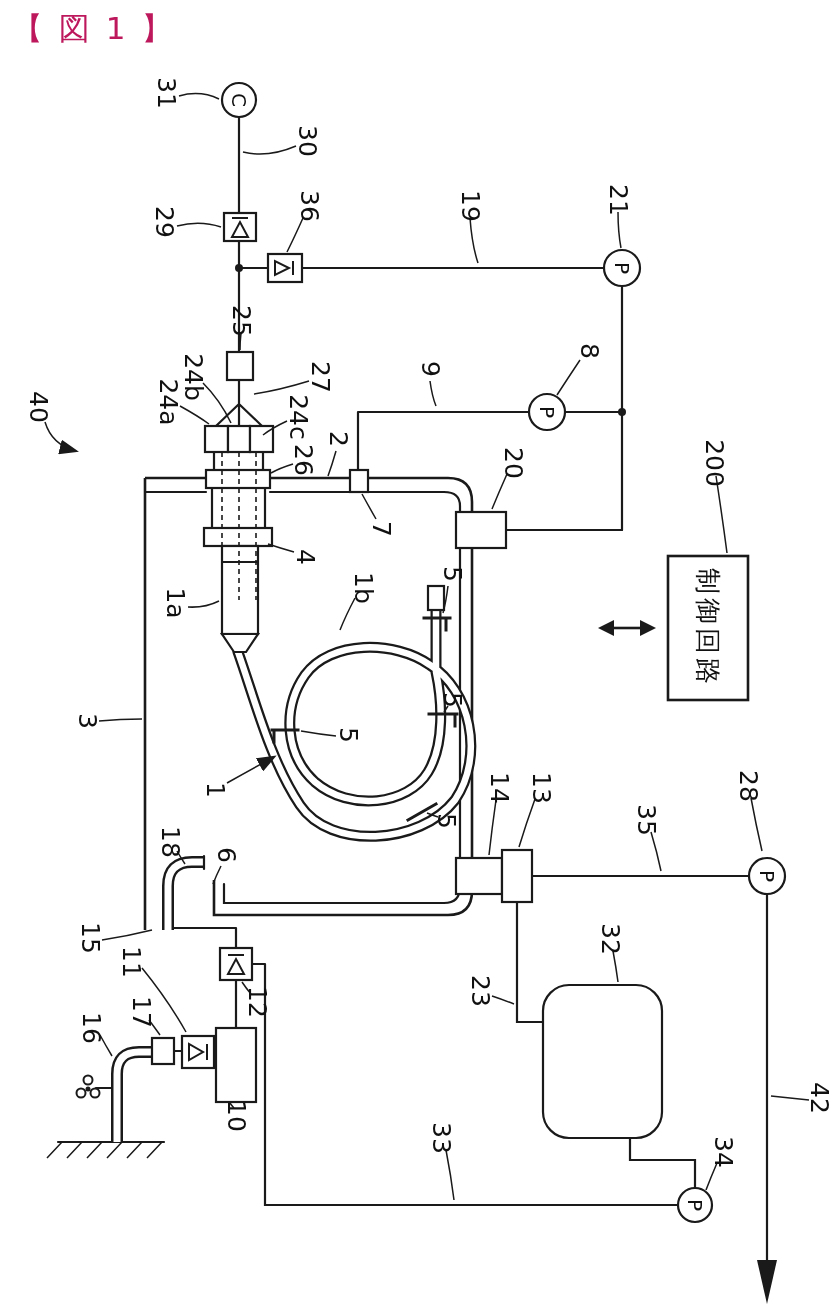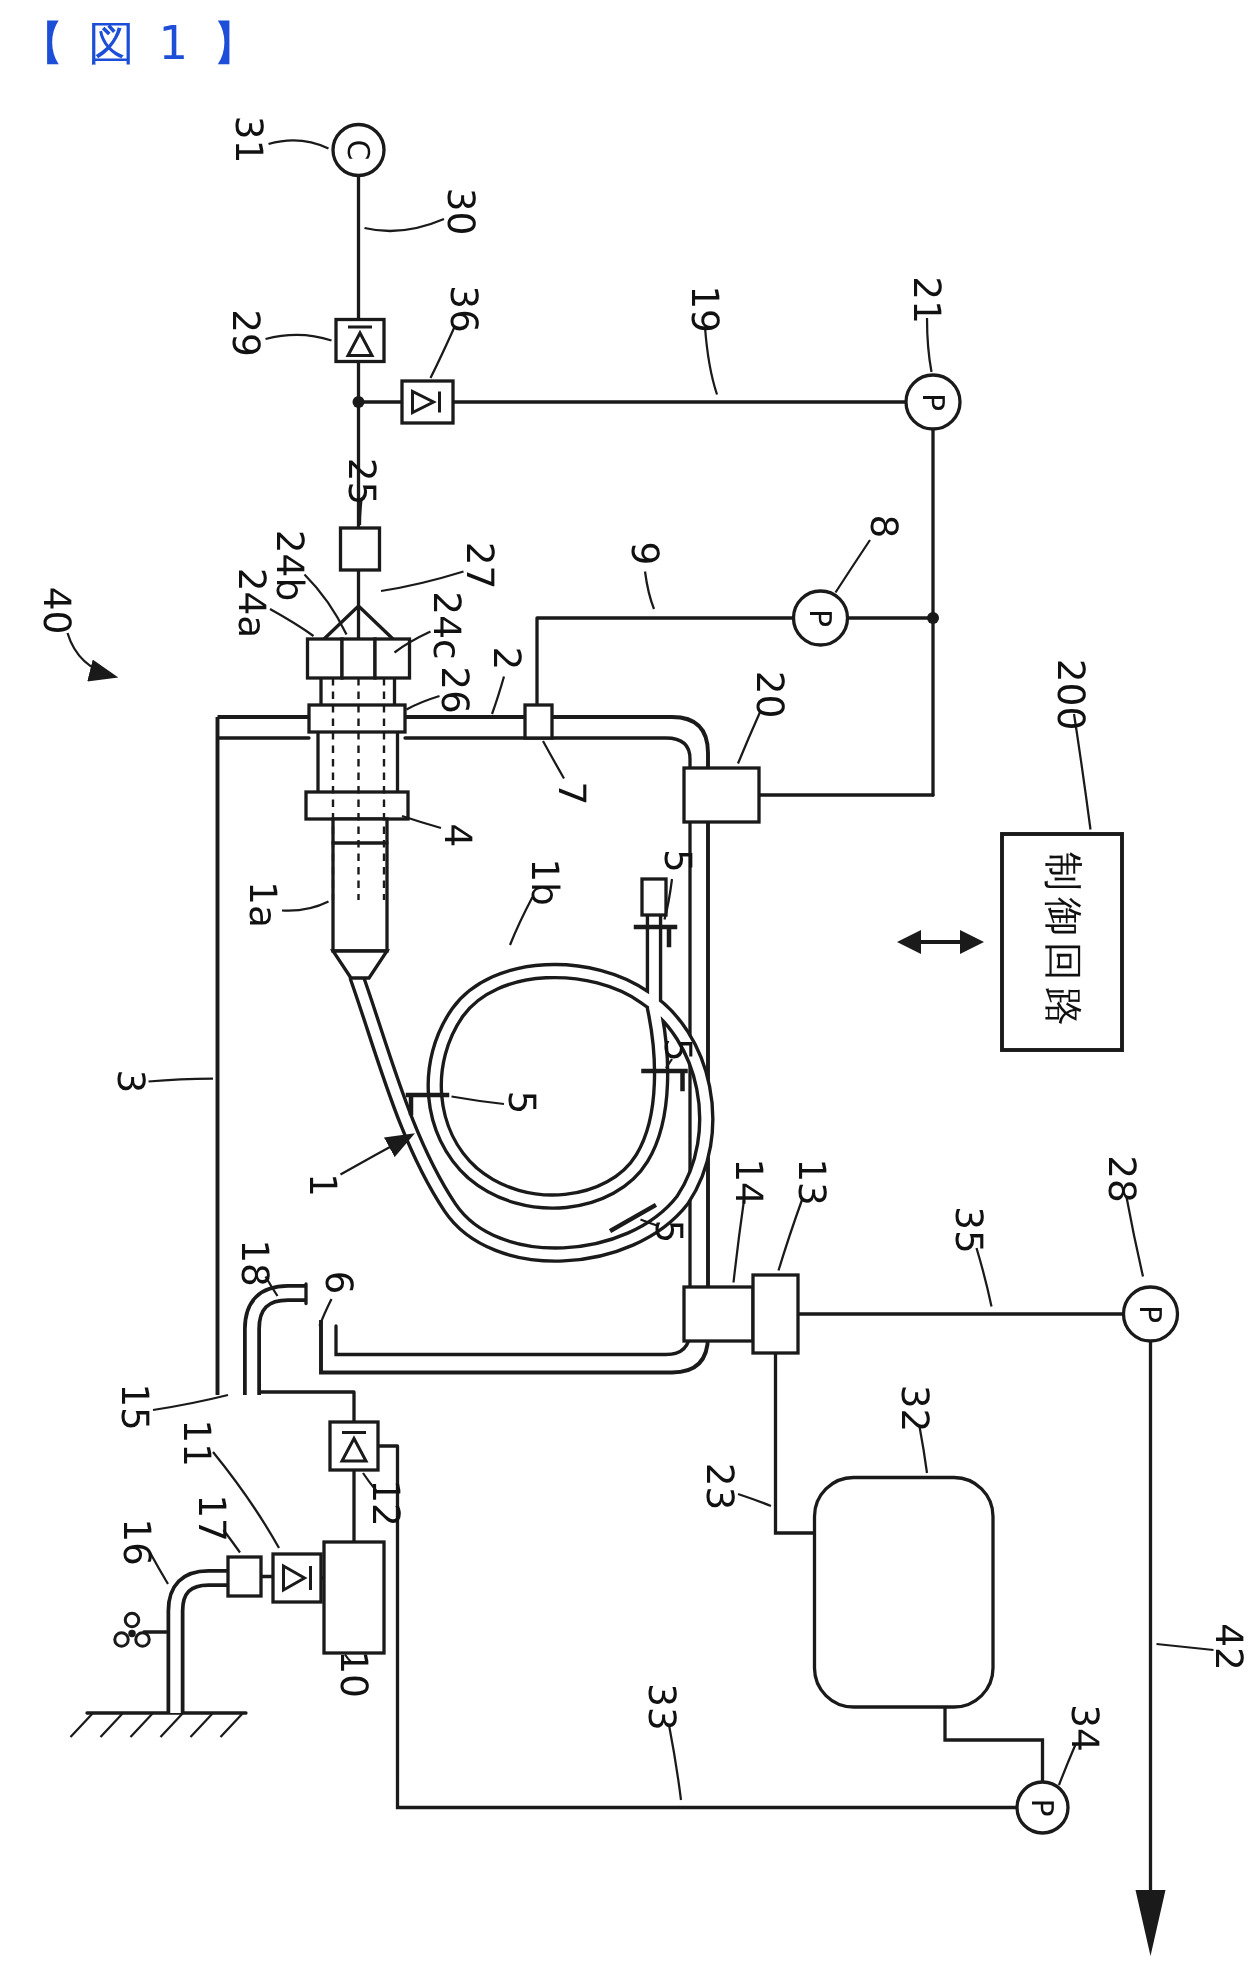--- a/index.html
+++ b/index.html
@@ -1,19 +1,19 @@
 <!DOCTYPE html>
 <html><head>
 <meta charset="utf-8">
 <style>
   html,body{margin:0;padding:0;background:#fff;}
   .page{position:relative;width:833px;height:1309px;background:#fff;overflow:hidden;
         font-family:"DejaVu Sans",sans-serif;}
   .fig-title{position:absolute;left:12px;top:8px;font-size:31px;letter-spacing:3px;
-             color:#1d4ed8;font-family:"DejaVu Sans",sans-serif;}
+             color:#be185d;font-family:"DejaVu Sans",sans-serif;}
   svg{position:absolute;left:0;top:0;}
   .ln{stroke:#1a1a1a;stroke-width:2.2;fill:none;stroke-linecap:round;}
   .thk{stroke:#1a1a1a;stroke-width:2.6;fill:none;}
   .bx{fill:#fff;stroke:#1a1a1a;stroke-width:2.2;}
   .gl{stroke:#1a1a1a;stroke-width:2;fill:none;}
   .ld{stroke:#1a1a1a;stroke-width:1.5;fill:none;}
   .dash{stroke:#1a1a1a;stroke-width:1.6;fill:none;stroke-dasharray:5 4;}
   .lbl{font-family:"DejaVu Sans",sans-serif;font-size:25px;fill:#111;
        text-anchor:middle;dominant-baseline:central;}
   .sym{font-family:"DejaVu Sans",sans-serif;font-size:20px;fill:#111;

